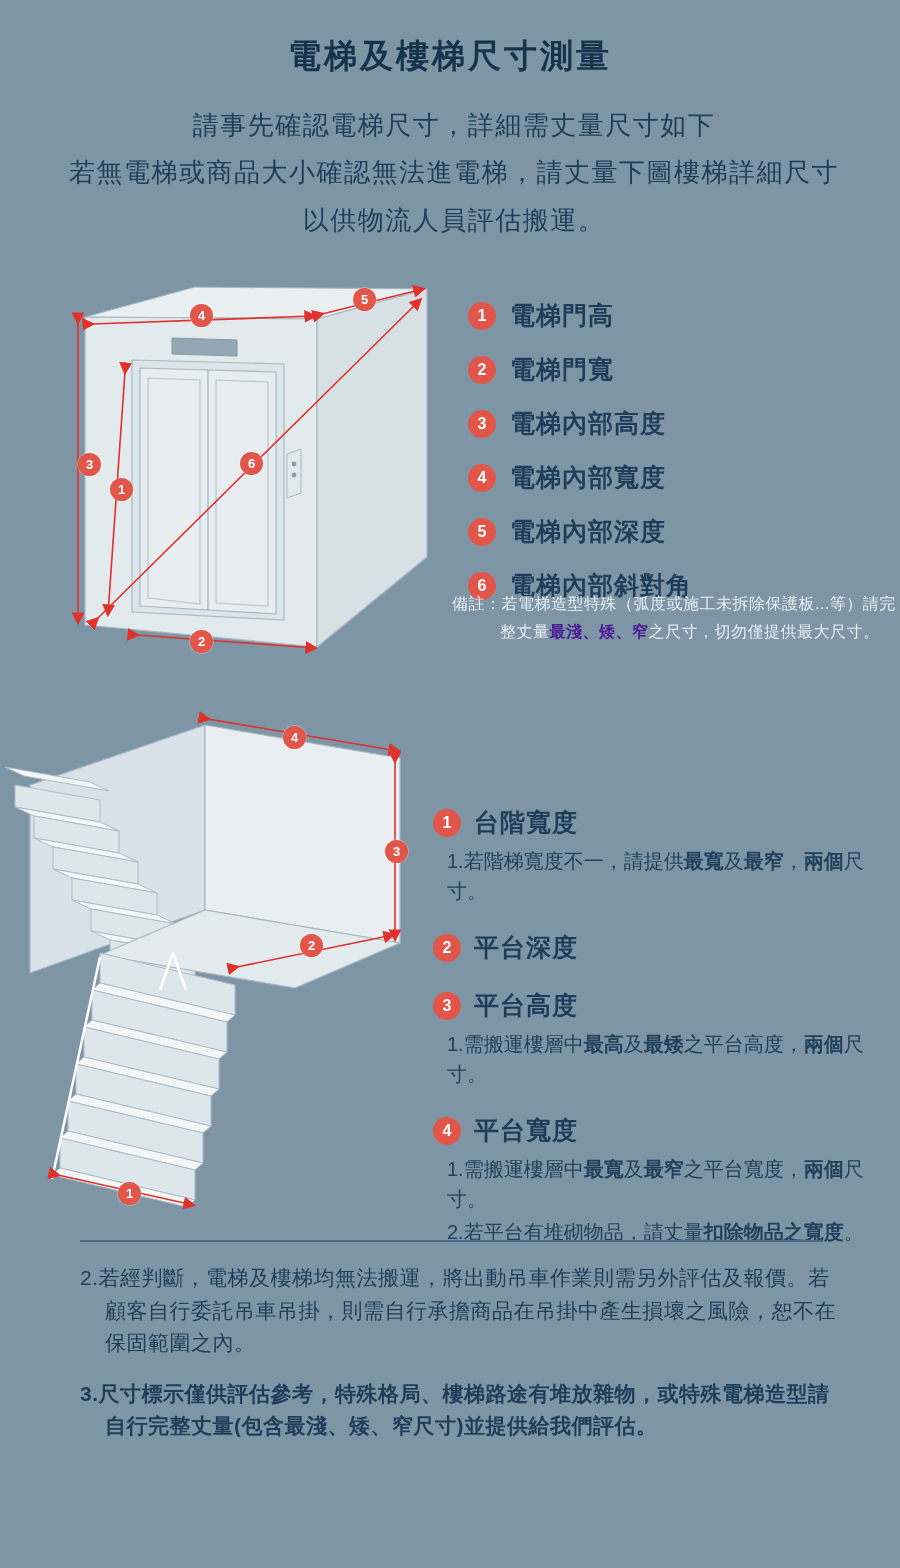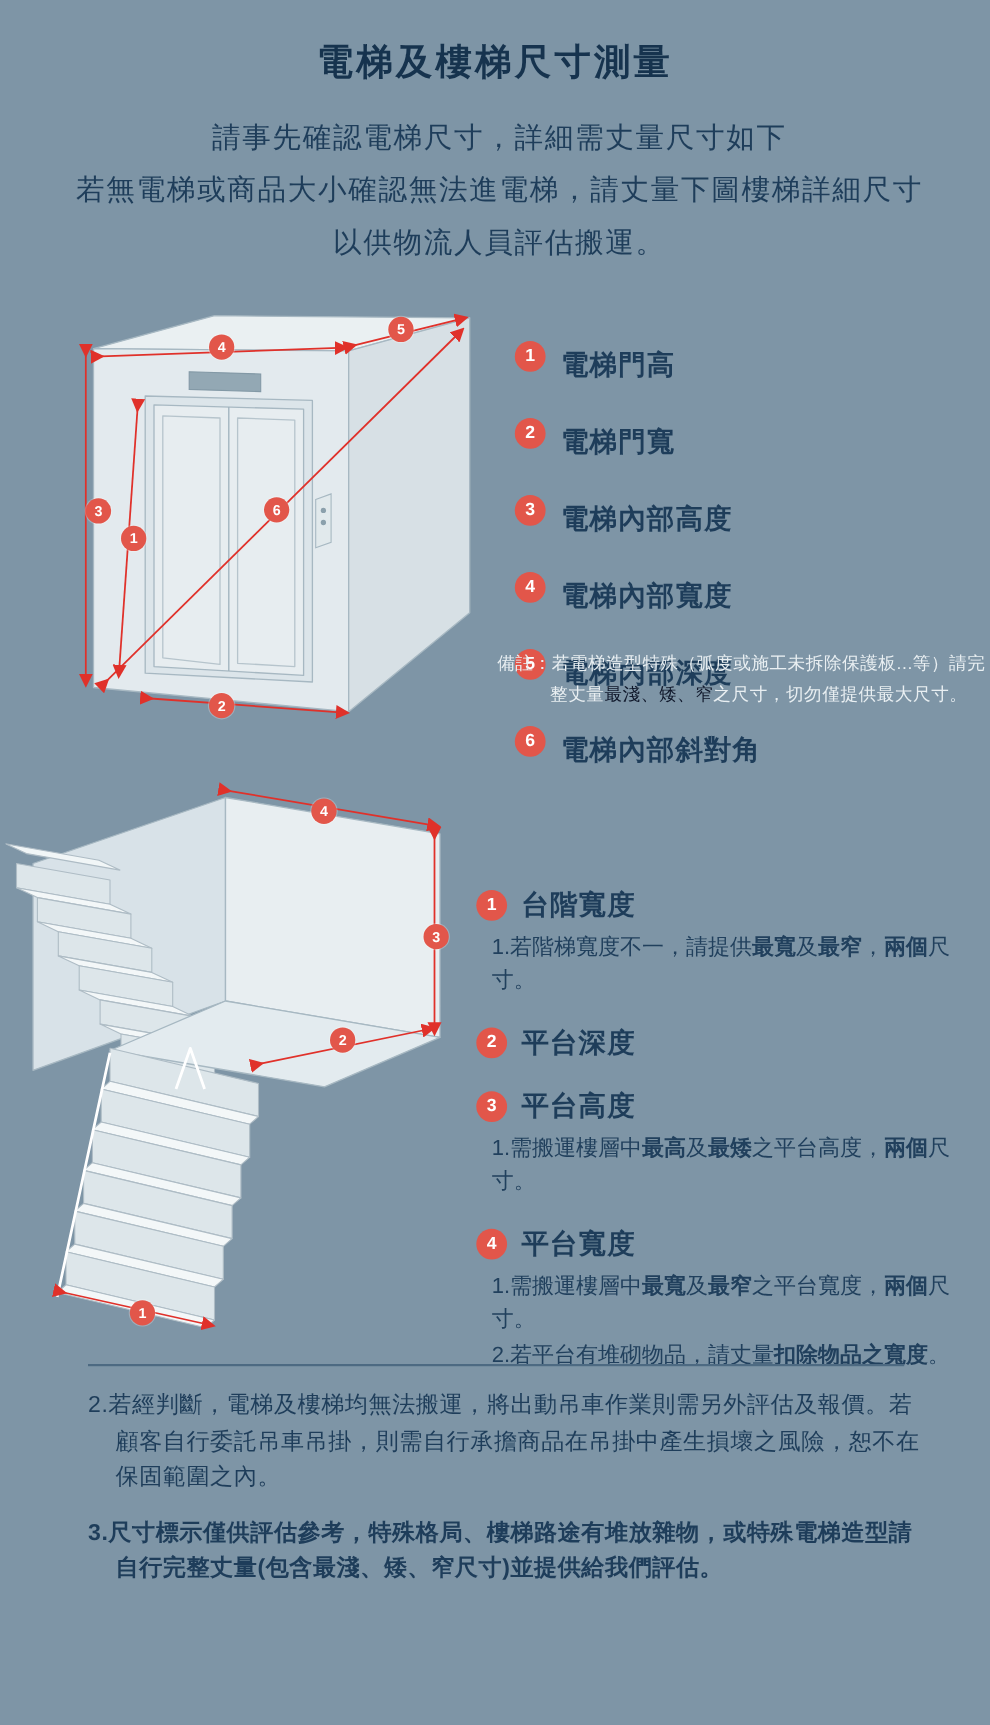--- a/index.html
+++ b/index.html
@@ -32,28 +32,28 @@
     box-shadow:0 0 0 1px rgba(255,255,255,.25);
   }
 
   .elevator-list { position:absolute; left:468px; top:299px; }
   .elist-row { display:flex; align-items:center; margin-bottom:21px; }
   .num-circle {
     width:28px; height:28px; border-radius:50%; background:#e2564a;
     color:#fff; display:flex; align-items:center; justify-content:center;
     font-size:16px; font-weight:bold; flex:0 0 28px;
   }
-  .elist-label { margin-left:14px; font-size:25px; font-weight:bold; letter-spacing:1px; color:#1e3d5a;margin-top:16px; }
+  .elist-label { margin-left:14px; font-size:25px; font-weight:bold; letter-spacing:1px; color:#1e3d5a; }
 
   .elevator-note {
     position:absolute; left:452px; top:590px; width:446px; box-sizing:border-box;
     font-size:16px; line-height:1.72; color:#e9eff2;
     padding-left:48px; text-indent:-48px; letter-spacing:.5px;
   }
-  .elevator-note .seg-b { color:#0f172a; font-weight:normal; }
+  .elevator-note .seg-b { color:#4c1d95; font-weight:bold; }
 
   .stairs-list { position:absolute; left:433px; top:806px; width:462px; }
   .stairs-item { margin-bottom:25px; }
   .stairs-head { display:flex; align-items:center; margin-bottom:7px; }
   .stairs-title { margin-left:13px; font-size:25px; font-weight:bold; letter-spacing:1px; }
   .stairs-notes { margin-left:14px; font-size:20px; line-height:1.5; color:#21405d; }
   .note-line { margin-bottom:3px; }
   .seg-b { font-weight:bold; }
 
   .divider { position:absolute; left:80px; top:1240px; width:742px; height:2px; background:#4d6a82; }

